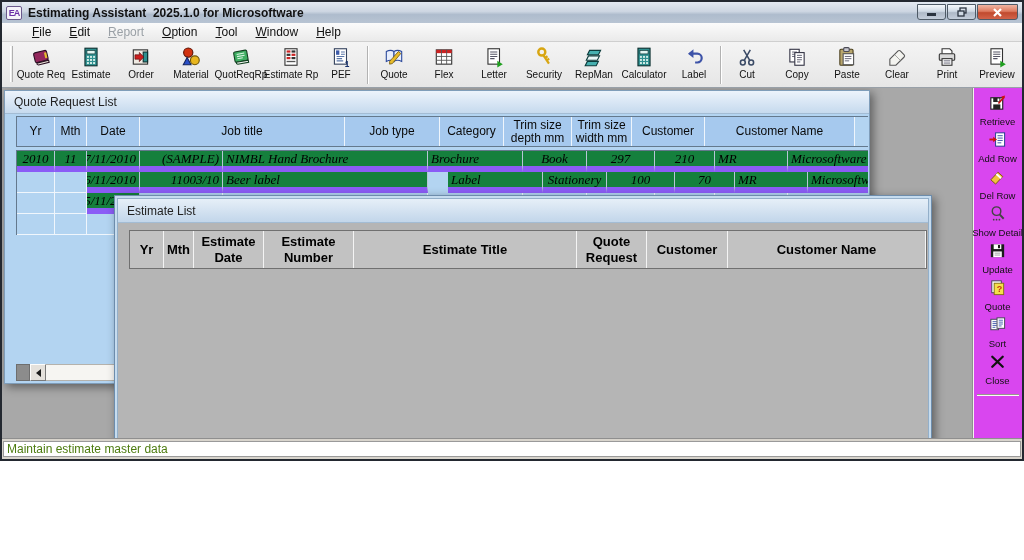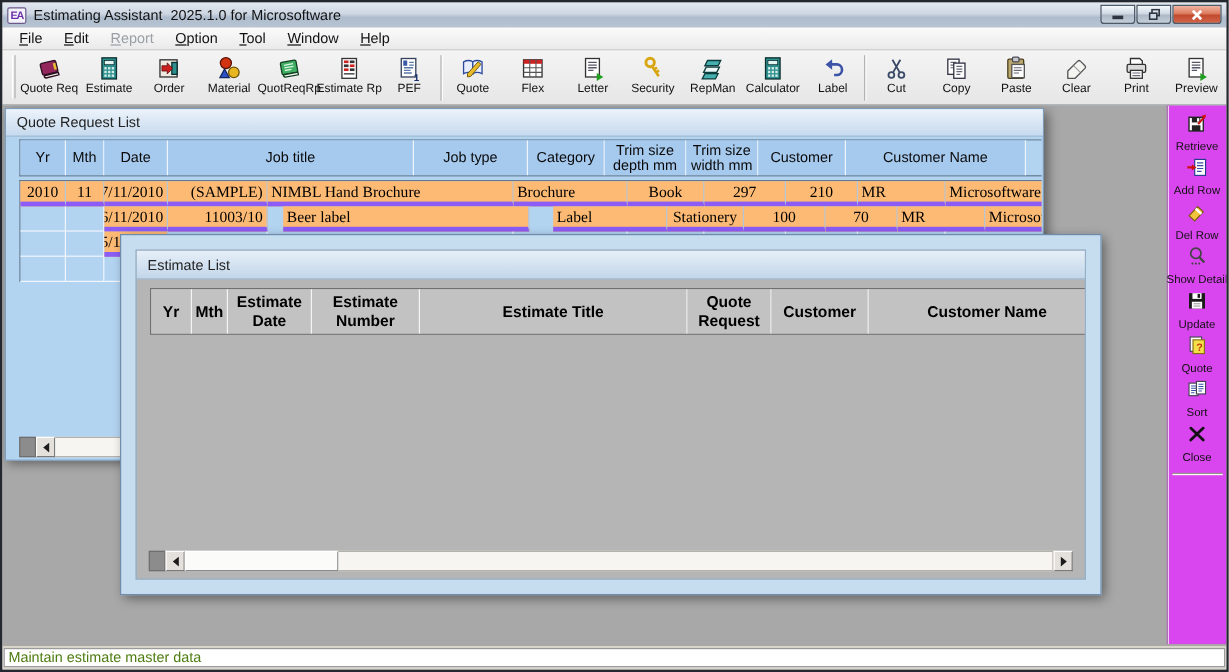--- a/index.html
+++ b/index.html
@@ -1,39 +1,39 @@
 <!DOCTYPE html>
 <html><head>
 <meta charset="utf-8">
 <style>
   * { margin:0; padding:0; box-sizing:border-box; cursor:default; }
   html,body { width:1024px; height:560px; overflow:hidden; }
   body { font-family:"Liberation Sans", sans-serif; }
 
-  .app { width:1024px; height:560px; border:2px solid #232830; background:#d8d4cc;
+  .app { width:1024px; height:461px; border:2px solid #232830; background:#d8d4cc;
          position:relative; overflow:hidden; }
 
   
   .titlebar { height:21px; display:flex; align-items:center; padding:0 4px;
     background:linear-gradient(#e3e9f1, #cdd6e2 45%, #aebccd 60%, #b8c4d3); }
   .app-icon { width:16px; height:14px; background:#f5f3fa; border:1px solid #6b5a8c;
     border-radius:2px; font-size:9px; font-weight:bold; color:#6b2fa8; text-align:center;
     line-height:12px; letter-spacing:-1px; margin-right:6px; flex:none; }
-  .title-text { font-size:12px; color:#111; white-space:pre; }
+  .title-text { font-size:12px; color:#111; white-space:pre;font-weight:bold; }
   .wc { margin-left:auto; display:flex; gap:1px; align-self:flex-start; margin-top:2px; }
   .wc-btn { height:16px; border:1px solid #4e5a66; border-radius:0 0 3px 3px;
     display:flex; align-items:center; justify-content:center; }
   .wc-btn.min, .wc-btn.res { width:29px;
     background:linear-gradient(#f6f9fc, #cfd9e4 45%, #aeb9c7 55%, #c4cedb); }
   .wc-btn.cls { width:41px;
     background:linear-gradient(#f0b5a3, #dd7a5f 45%, #c14a2e 55%, #d2634a); }
   .glyph-min { width:9px; height:3px; background:#2b3440; margin-top:5px; }
 
   
-  .menubar { height:19px; display:flex; align-items:flex-end; padding-left:5px;
+  .menubar { height:19px; display:flex; align-items:flex-end; padding-left:21px;
     background:linear-gradient(#fbfbfb,#eaeaea); border-bottom:1px solid #cfcfcf;
     font-size:12px; }
   .menu-item { padding:2px 9px; color:#111; }
   .menu-item.disabled { color:#9aa0a6; }
 
   
   .toolbar { height:46px; display:flex; align-items:flex-start; padding:3px 0 0 8px;
     background:linear-gradient(#f4f4f4,#e6e6e6); border-bottom:1px solid #98a0a8;
     overflow:hidden; position:relative; }
   .tb-grip { width:3px; height:36px; margin:1px 3px 0 0; border-left:1px solid #fff;
@@ -77,29 +77,29 @@
   .q-head-cell { flex:none; height:29px; background:#a6c9ee;
     border-right:1px solid #eef5fc; font-size:12px; color:#0a0a0a;
     display:flex; align-items:center; justify-content:center; text-align:center;
     white-space:pre-line; line-height:13px; }
   .q-rows { margin-top:3px; border-top:1px solid #64798d; border-left:1px solid #64798d;
     width:940px; }
   .q-row { display:flex; height:21px; }
   .q-cell { flex:none; height:21px; font-family:"Liberation Serif", serif;
     font-size:13px; color:#000; padding:0 3px; display:flex; align-items:center;
     overflow:hidden; white-space:nowrap; }
-  .q-cell.filled { background:#fdba74; border-right:1px solid #b6c6d6;
-    border-bottom:4px solid #8b5cf6; }
+  .q-cell.filled { background:#15803d; border-right:1px solid #b6c6d6;
+    border-bottom:6px solid #8b5cf6;font-style:italic; }
   .q-cell.empty { background:transparent; border-right:1px solid #f0f6fc;
     border-bottom:1px solid #f0f6fc; }
   .al-c { justify-content:center; } .al-r { justify-content:flex-end; }
   .al-l { justify-content:flex-start; }
 
-  #estimate-window { left:98px; top:107px; width:818px; height:301px;
-    border:1px solid #6d8cab; background:#c6dcef; padding:12px; }
+  #estimate-window { left:112px; top:107px; width:818px; height:301px;
+    border:1px solid #6d8cab; background:#c6dcef; padding:2px; }
   #estimate-window .inner { width:100%; height:100%; border:1px solid #93afc9;
     background:#b5b5b5; display:flex; flex-direction:column; }
   #estimate-window .child-title { height:24px; flex:none;
     background:linear-gradient(#e6eff8,#c2d6ea); border-bottom:1px solid #a3bcd4; }
   .ew-body { position:relative; flex:1; overflow:hidden; }
   .e-table { position:absolute; left:11px; top:7px; }
   .e-head { display:flex; border:1px solid #707070; }
   .e-head-cell { flex:none; height:37px; background:#c2c2c2;
     border-right:1px solid #f4f4f4; font-size:13px; font-weight:bold; color:#000;
     display:flex; align-items:center; justify-content:center; text-align:center;
@@ -394,21 +394,21 @@
                   <div class="q-cell filled al-c" style="width: 68px;">297</div>
                   <div class="q-cell filled al-c" style="width: 60px;">210</div>
                   <div class="q-cell filled al-l" style="width: 73px;">MR</div>
                   <div class="q-cell filled al-l" style="width: 150px;">Microsoftware</div>
                 </div>
                 <div class="q-row">
                   <div class="q-cell empty al-c" style="width: 38px;"></div>
                   <div class="q-cell empty al-c" style="width: 32px;"></div>
                   <div class="q-cell filled al-r" style="width: 53px;">16/11/2010</div>
                   <div class="q-cell filled al-r" style="width: 83px;">11003/10</div>
-                  <div class="q-cell filled al-l" style="width: 205px; margin-left: 13px;">Beer label</div>
+                  <div class="q-cell filled al-l" style="width: 205px;">Beer label</div>
                   <div class="q-cell filled al-l" style="width: 95px; margin-left: 20px;">Label</div>
                   <div class="q-cell filled al-c" style="width: 64px;">Stationery</div>
                   <div class="q-cell filled al-c" style="width: 68px;">100</div>
                   <div class="q-cell filled al-c" style="width: 60px;">70</div>
                   <div class="q-cell filled al-l" style="width: 73px;">MR</div>
                   <div class="q-cell filled al-l" style="width: 150px;">Microsoftware</div>
                 </div>
                 <div class="q-row">
                   <div class="q-cell empty al-c" style="width: 38px;"></div>
                   <div class="q-cell empty al-c" style="width: 32px;"></div>

